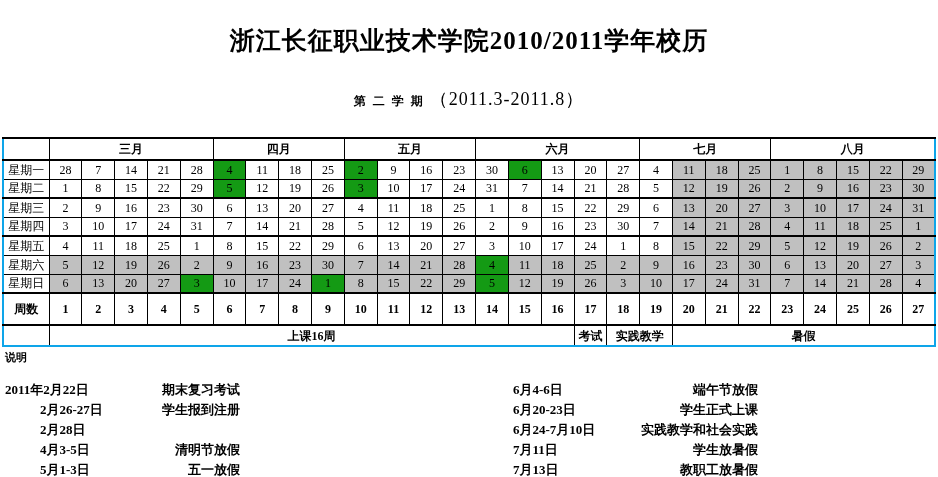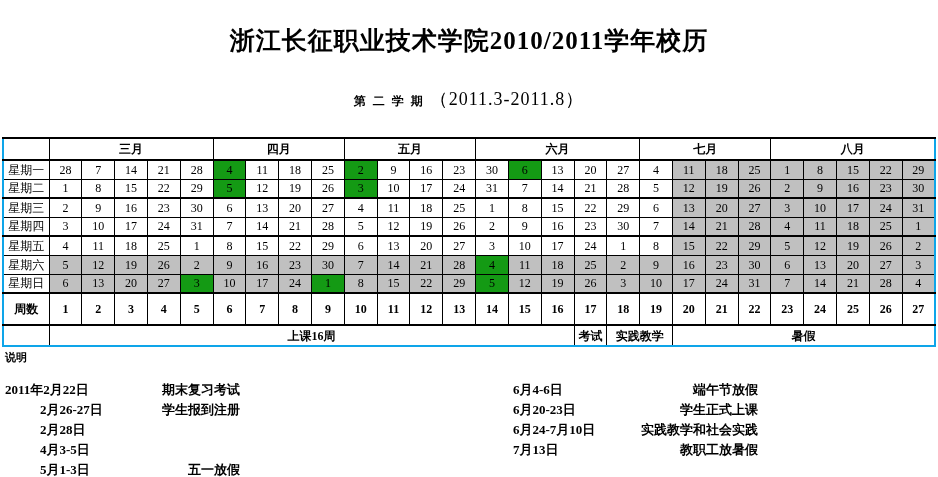--- a/index.html
+++ b/index.html
@@ -367,20 +367,21 @@
         </div>
         <div class="note-row">
           <span class="note-date">2月26-27日</span>
           <span class="note-desc">学生报到注册</span>
         </div>
         <div class="note-row">
           <span class="note-date">2月28日</span>
         </div>
         <div class="note-row">
           <span class="note-date">4月3-5日</span>
+          <span class="note-desc">清明节放假</span>
         </div>
         <div class="note-row">
           <span class="note-date">5月1-3日</span>
           <span class="note-desc">五一放假</span>
         </div>
         <div class="note-row">
           <span class="note-date">5月4-20日</span>
         </div>
       </div>
     <div class="notes-col right">
@@ -390,18 +391,22 @@
         </div>
         <div class="note-row">
           <span class="note-date">6月20-23日</span>
           <span class="note-desc">学生正式上课</span>
         </div>
         <div class="note-row">
           <span class="note-date">6月24-7月10日</span>
           <span class="note-desc">实践教学和社会实践</span>
         </div>
         <div class="note-row">
+          <span class="note-date">7月11日</span>
+          <span class="note-desc">学生放暑假</span>
+        </div>
+        <div class="note-row">
           <span class="note-date">7月13日</span>
           <span class="note-desc">教职工放暑假</span>
         </div>
       </div>
   </div>
 </section>
 
 </body></html>

